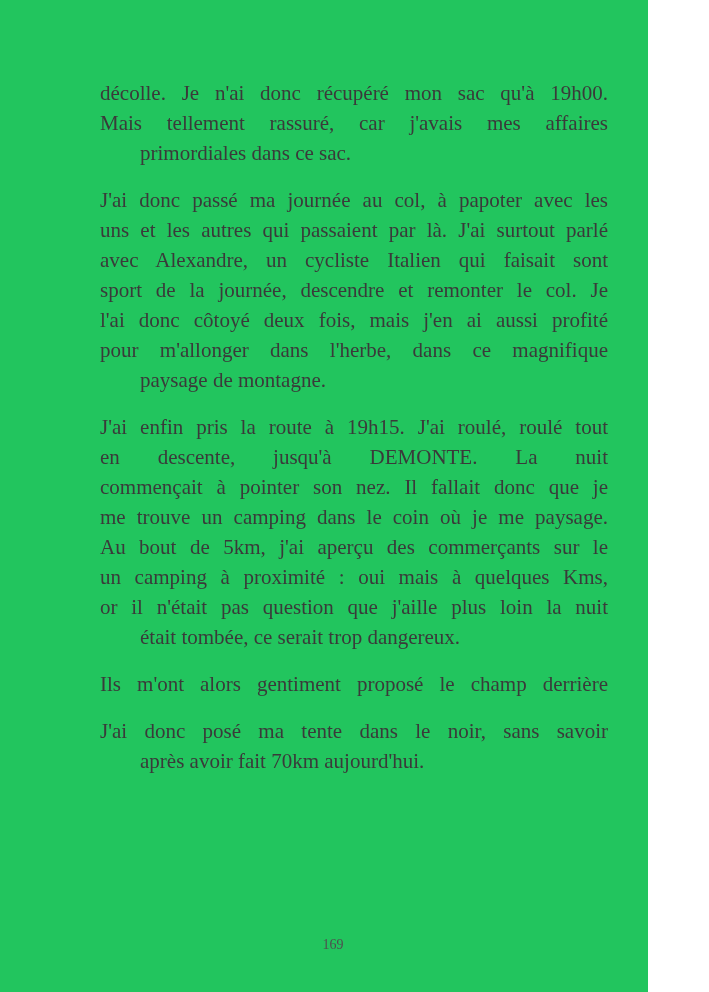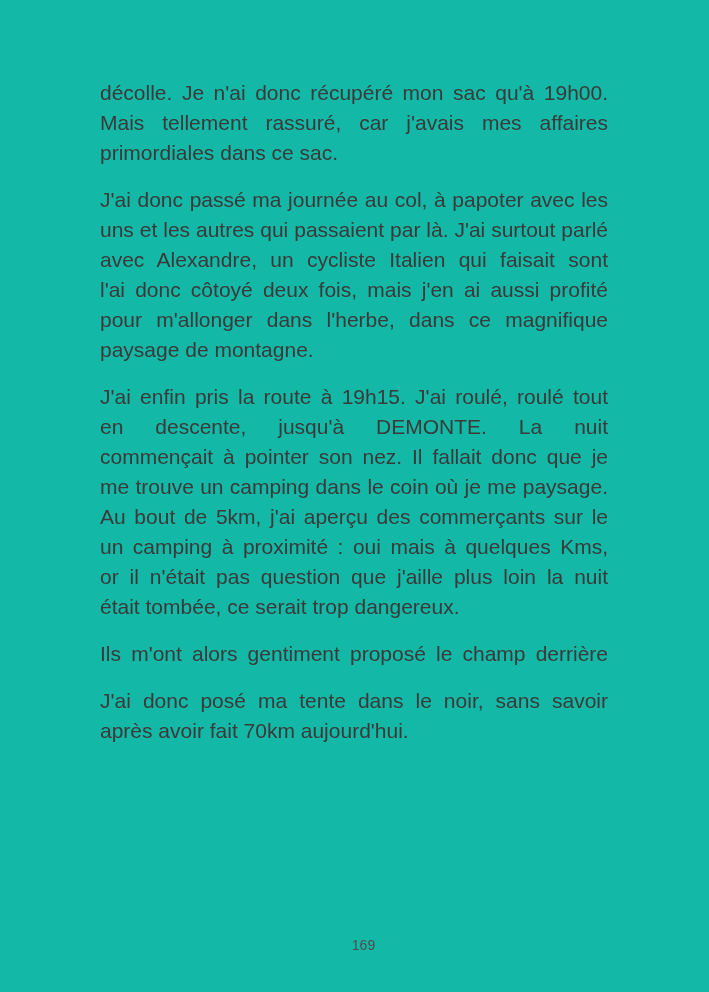--- a/index.html
+++ b/index.html
@@ -2,25 +2,25 @@
 <html><head>
 <meta charset="utf-8">
 <style>
   html, body {
     margin: 0;
     padding: 0;
     background: #ffffff;
   }
   .page {
     position: relative;
-    width: 709px;
+    width: 648px;
     height: 992px;
-    background: #14b8a6;
+    background: #22c55e;
     overflow: hidden;
-    font-family: Liberation Sans, sans-serif;
+    font-family: Liberation Serif, serif;
   }
   .text-block {
     position: absolute;
     left: 100px;
     top: 78px;
     width: 508px;
     color: #3a3a3a;
   }
   .para {
     margin: 0 0 17px 0;
@@ -29,20 +29,21 @@
     margin-bottom: 0;
   }
   .line {
     font-size: 21px;
     line-height: 30px;
     text-align: justify;
     text-align-last: justify;
   }
   .line.last {
     text-align-last: left;
+    margin-left: 40px;
   }
   .page-number {
     position: absolute;
     top: 936px;
     left: 0;
     width: 100%;
     text-align: center;
     font-size: 14px;
     line-height: 18px;
     color: #4f4f4f;
@@ -56,20 +57,21 @@
   <div class="text-block" style="color: rgb(58, 58, 58);">
       <div class="para">
         <div class="line">décolle. Je n'ai donc récupéré mon sac qu'à 19h00.</div>
         <div class="line">Mais tellement rassuré, car j'avais mes affaires</div>
         <div class="line last">primordiales dans ce sac.</div>
       </div>
       <div class="para">
         <div class="line">J'ai donc passé ma journée au col, à papoter avec les</div>
         <div class="line">uns et les autres qui passaient par là. J'ai surtout parlé</div>
         <div class="line">avec Alexandre, un cycliste Italien qui faisait sont</div>
+        <div class="line">sport de la journée, descendre et remonter le col. Je</div>
         <div class="line">l'ai donc côtoyé deux fois, mais j'en ai aussi profité</div>
         <div class="line">pour m'allonger dans l'herbe, dans ce magnifique</div>
         <div class="line last">paysage de montagne.</div>
       </div>
       <div class="para">
         <div class="line">J'ai enfin pris la route à 19h15. J'ai roulé, roulé tout</div>
         <div class="line">en descente, jusqu'à DEMONTE. La nuit</div>
         <div class="line">commençait à pointer son nez. Il fallait donc que je</div>
         <div class="line">me trouve un camping dans le coin où je me paysage.</div>
         <div class="line">Au bout de 5km, j'ai aperçu des commerçants sur le</div>

